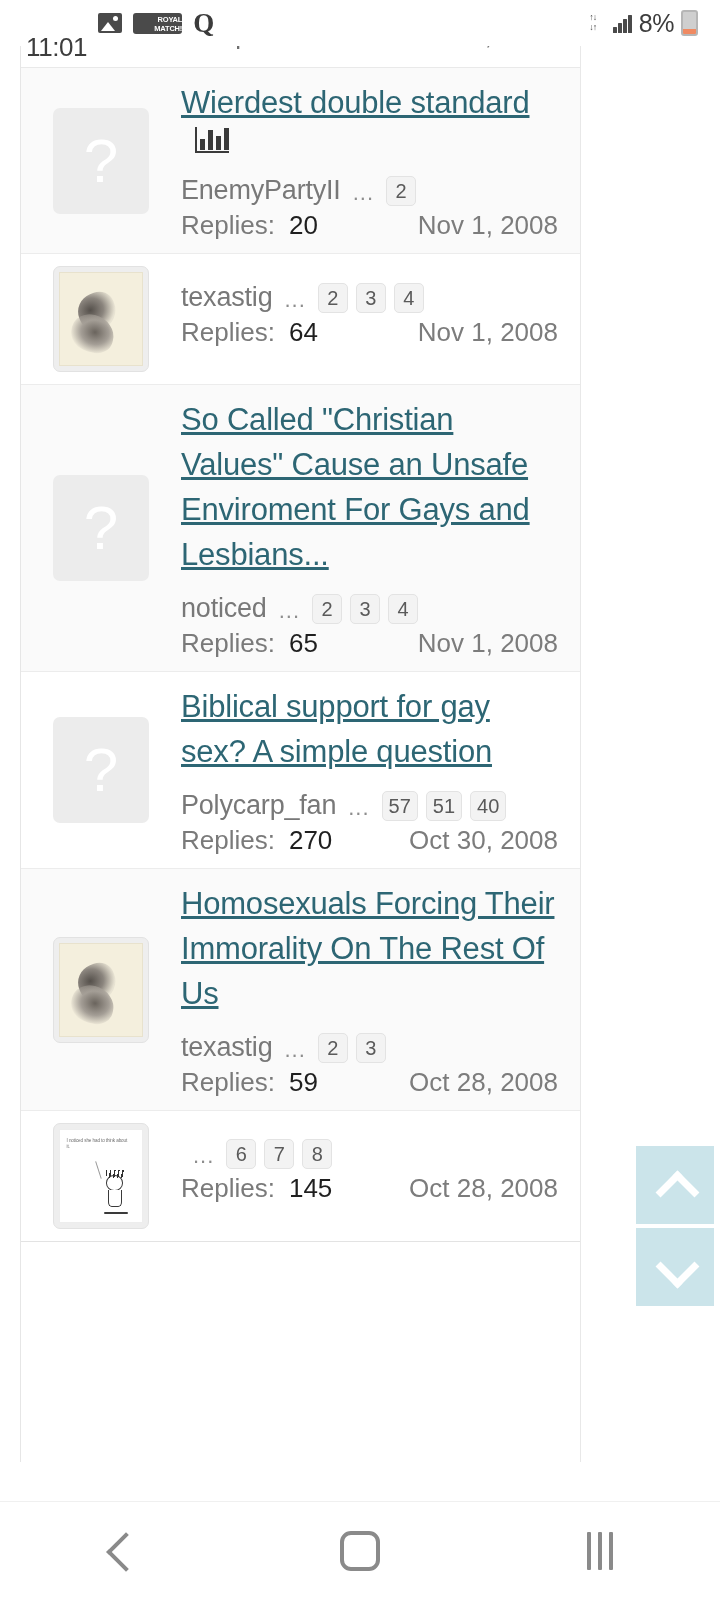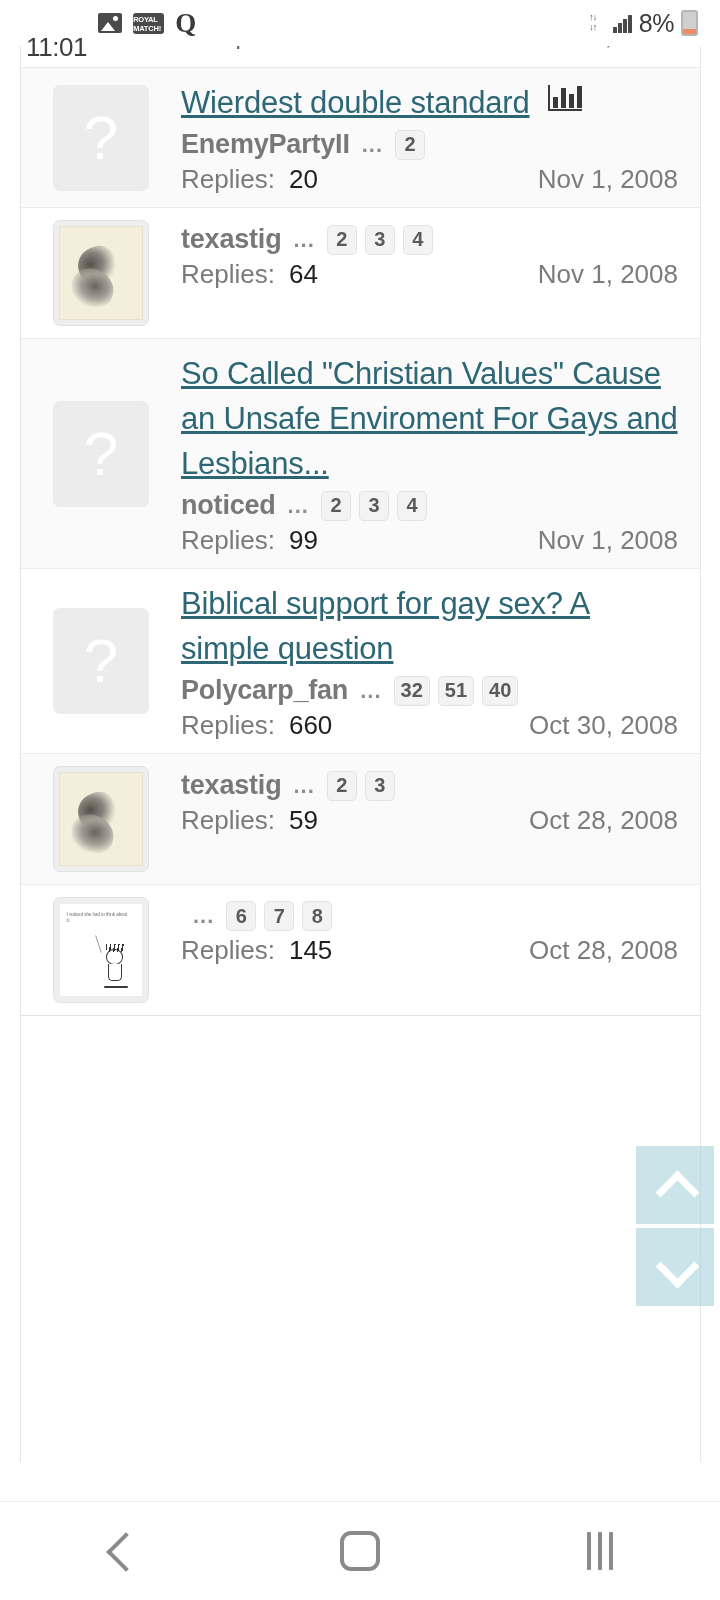--- a/index.html
+++ b/index.html
@@ -20,22 +20,22 @@
   }
   .sb-left{ display:flex; align-items:center; gap:11px; }
   .sb-clock{ font-size:26px; color:#3d3d3d; letter-spacing:-0.4px;margin-top:48px; }
   .sb-right{ display:flex; align-items:center; gap:7px; }
 
   .ic-photo{ width:24px; height:20px; border-radius:2px; background:#4a4a4a; position:relative; overflow:hidden; }
   .ic-photo:after{ content:""; position:absolute; left:3px; bottom:2px; width:0;height:0;
      border-left:7px solid transparent; border-right:7px solid transparent; border-bottom:9px solid #fff; }
   .ic-photo:before{ content:""; position:absolute; right:4px; top:3px; width:5px;height:5px;border-radius:50%;background:#fff; }
 
-  .ic-royal{ width:31px;height:21px;border-radius:3px;background:#4a4a4a;color:#fff;
-     font-size:7.5px; font-weight:bold; line-height:9px; text-align:left; padding-top:2px;
+  .ic-royal{ width:49px;height:21px;border-radius:3px;background:#4a4a4a;color:#fff;
+     font-size:7.5px; font-weight:bold; line-height:9px; text-align:right; padding-top:2px;
      letter-spacing:-0.2px; }
 
   .ic-q{ font-family:"Liberation Serif", serif; font-size:27px; font-weight:bold; color:#3b3b3b; line-height:27px; }
 
   .ic-data{ position:relative; width:17px; height:22px; color:#4a4a4a; font-size:9px; line-height:10px;}
   .ic-data span{ display:block; letter-spacing:-1px;}
   .ic-sig{ display:flex; align-items:flex-end; gap:1.5px; height:19px; }
   .ic-sig i{ width:3.5px; background:#4a4a4a; display:block; border-radius:0.5px;}
   .ic-sig i:nth-child(1){height:6px}.ic-sig i:nth-child(2){height:10px}
   .ic-sig i:nth-child(3){height:14px}.ic-sig i:nth-child(4){height:18px}
@@ -44,21 +44,21 @@
      background:#cfcfcf; overflow:hidden;}
   .ic-batt:before{content:"";position:absolute;left:3px;top:-5px;width:7px;height:3px;background:#b6b6b6;border-radius:1px;}
   .ic-batt i{position:absolute;left:0;right:0;bottom:0;height:22%;background:#f08a62;display:block;}
 
   
   .page{
     position:absolute; top:46px; left:0; width:720px; height:1455px;
     background:#ffffff; overflow:hidden;
   }
   .list-wrap{
-    position:absolute; left:20px; top:0; width:681px; min-height:1416px;
+    position:absolute; left:20px; top:0; width:561px; min-height:1416px;
     border-left:1px solid #e6e6e6; border-right:1px solid #e8e8e8;
     background:#fff;
   }
 
   .partial-row{
     height:22px; position:relative; overflow:hidden; background:#fff;
     border-bottom:1px solid #e9e9e9;
   }
   .partial-inner{ position:absolute; left:0; top:-26px; width:100%; height:48px; }
   .partial-replies{ position:absolute; left:181px; top:0; font-size:26px; color:#6e6e6e; }
@@ -130,21 +130,21 @@
   }
   .poll-icon .axis{ position:absolute; left:0; bottom:0; width:2px; height:26px; background:#3a3a3a;}
   .poll-icon .axis-b{ position:absolute; left:0; bottom:0; width:34px; height:2px; background:#3a3a3a;}
   .poll-icon .bars{ position:absolute; left:5px; bottom:3px; display:flex; align-items:flex-end; gap:3px; height:23px;}
   .poll-icon .bars i{ width:5px; background:#3a3a3a; display:block; }
   .poll-icon .bars i:nth-child(1){height:11px}
   .poll-icon .bars i:nth-child(2){height:20px}
   .poll-icon .bars i:nth-child(3){height:14px}
   .poll-icon .bars i:nth-child(4){height:22px}
 
-  .meta-line{ margin-top:4px; display:flex; align-items:center; flex-wrap:wrap;font-weight:bold; }
+  .meta-line{ margin-top:16px; display:flex; align-items:flex-end; flex-wrap:wrap; }
   .author{ font-size:27px; color:#787878; letter-spacing:-0.2px; }
   .dots{ font-size:22px; color:#8d8d8d; margin-left:12px; letter-spacing:1px;}
   .pages{ display:flex; gap:8px; margin-left:12px; }
   .page-badge{
     min-width:30px; height:30px; padding:0 6px; border:1px solid #e3e3e3; background:#f3f3f3;
     border-radius:5px; font-size:20px; color:#5a5a5a; display:flex; align-items:center; justify-content:center;
   }
 
   .stats-line{ margin-top:4px; display:flex; align-items:baseline; }
   .replies-label{ font-size:26px; color:#7a7a7a; }
@@ -294,60 +294,63 @@
           <span class="author">noticed</span>
           <span class="dots">...</span>
           <span class="pages">
             <span class="page-badge">2</span>
             <span class="page-badge">3</span>
             <span class="page-badge">4</span>
           </span>
         </div>
         <div class="stats-line">
           <span class="replies-label">Replies:</span>
-          <span class="replies-count">99</span>
+          <span class="replies-count">65</span>
           <span class="thread-date">Nov 1, 2008</span>
         </div>
       </div>
     </div>
 
     <div class="row plain">
       <div class="avatar-col">
         <div class="avatar placeholder">
             <span class="qmark">?</span>
           </div>
       </div>
       <div class="content-col">
         <div class="title-line">
           <a class="thread-title" href="#">Biblical support for gay sex? A simple question</a>
         </div>
         <div class="meta-line">
           <span class="author">Polycarp_fan</span>
           <span class="dots">...</span>
           <span class="pages">
-            <span class="page-badge">32</span>
+            <span class="page-badge">57</span>
             <span class="page-badge">51</span>
             <span class="page-badge">40</span>
           </span>
         </div>
         <div class="stats-line">
           <span class="replies-label">Replies:</span>
-          <span class="replies-count">660</span>
+          <span class="replies-count">270</span>
           <span class="thread-date">Oct 30, 2008</span>
         </div>
       </div>
     </div>
 
     <div class="row alt">
       <div class="avatar-col">
         <div class="avatar photo">
             <span class="inner sketch"></span>
           </div>
       </div>
       <div class="content-col">
+        <div class="title-line">
+          <a class="thread-title" href="#">Homosexuals Forcing Their Immorality On The Rest Of Us</a>
+        </div>
         <div class="meta-line">
           <span class="author">texastig</span>
           <span class="dots">...</span>
           <span class="pages">
             <span class="page-badge">2</span>
             <span class="page-badge">3</span>
           </span>
         </div>
         <div class="stats-line">
           <span class="replies-label">Replies:</span>

